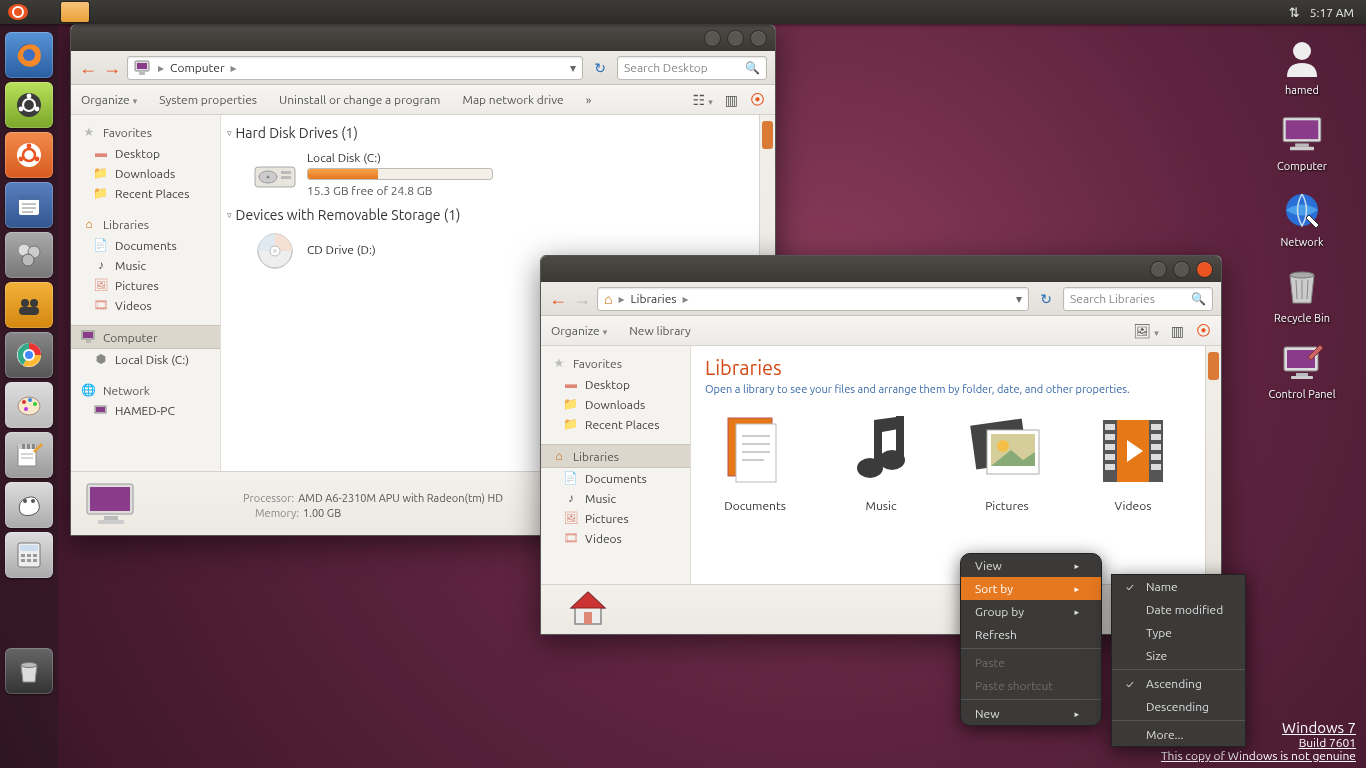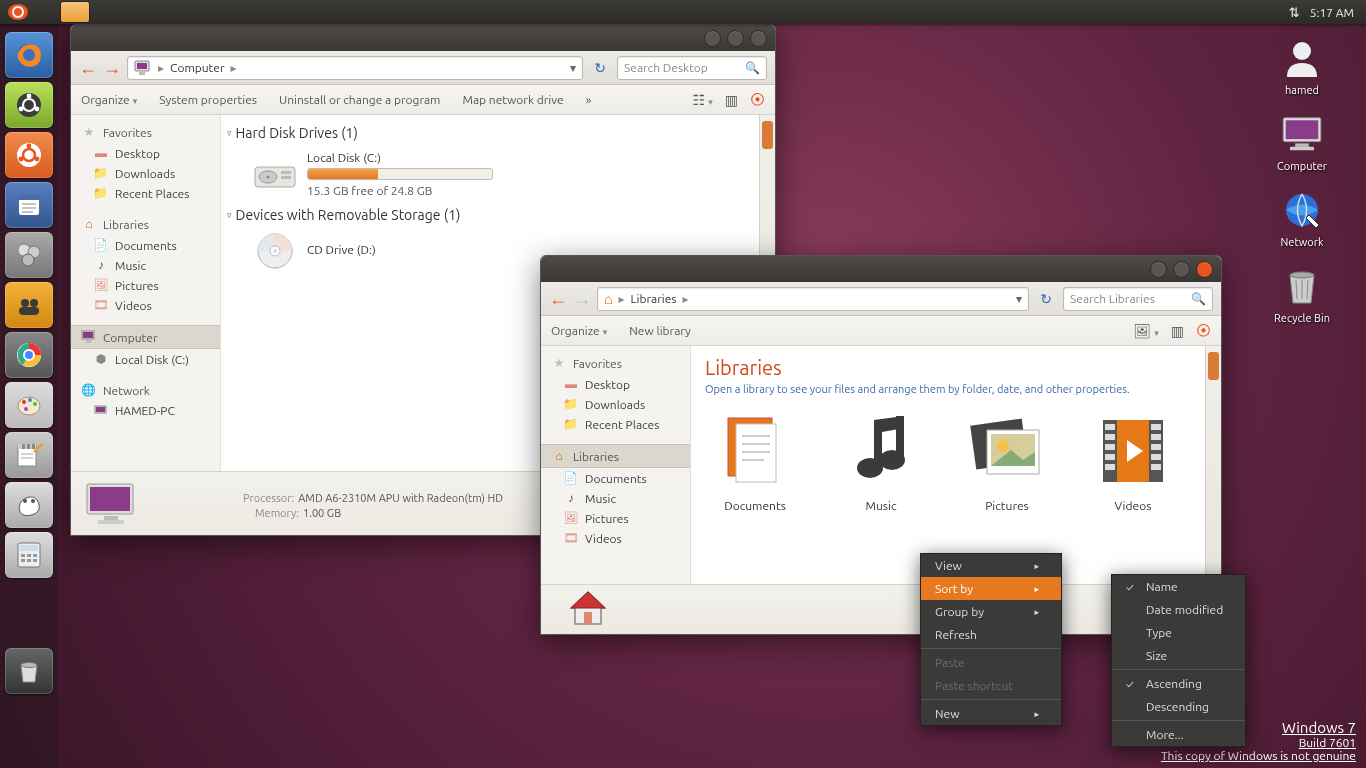--- a/index.html
+++ b/index.html
@@ -264,20 +264,32 @@
     <div class="glyph">
         <svg width="38" height="42" viewBox="0 0 38 42">
           <path d="M7 10 L31 10 L28 38 L10 38 Z" fill="#ccc" stroke="#888"></path>
           <ellipse cx="19" cy="10" rx="12" ry="3" fill="#aaa" stroke="#777"></ellipse>
           <line x1="13" y1="15" x2="14" y2="34" stroke="#888"></line>
           <line x1="19" y1="15" x2="19" y2="34" stroke="#888"></line>
           <line x1="25" y1="15" x2="24" y2="34" stroke="#888"></line>
         </svg>
       </div>
     <span>Recycle Bin</span>
+  </div>
+  <div class="dicon">
+    <div class="glyph">
+        <svg width="44" height="42" viewBox="0 0 44 42">
+          <rect x="4" y="6" width="34" height="24" rx="2" fill="#ddd" stroke="#888"></rect>
+          <rect x="7" y="9" width="28" height="18" fill="#8a3c8a"></rect>
+          <rect x="16" y="32" width="12" height="3" fill="#bbb"></rect>
+          <rect x="11" y="35" width="22" height="3" rx="1" fill="#ccc"></rect>
+          <path d="M28 16 L40 4 L43 7 L31 19 Z" fill="#c66" stroke="#833"></path>
+        </svg>
+      </div>
+    <span>Control Panel</span>
   </div>
 </div>
 
 <div class="win" style="left:70px; top:24px; width:706px;">
   <div class="titlebar">
     <span class="wbtn"></span>
     <span class="wbtn"></span>
     <span class="wbtn"></span>
   </div>
   <div class="navbar">
@@ -588,21 +600,21 @@
       <svg width="42" height="42" viewBox="0 0 42 42">
           <path d="M21 6 L38 22 L34 22 L34 38 L8 38 L8 22 L4 22 Z" fill="#eee" stroke="#888" stroke-width="1.5"></path>
           <path d="M21 6 L38 22 L4 22 Z" fill="#c33" stroke="#822"></path>
           <rect x="17" y="26" width="8" height="12" fill="#d87"></rect>
         </svg>
     </span>
     <span>4 items</span>
   </div>
 </div>
 
-<div class="ctx" style="left:920px; top:553px;">
+<div class="ctx" style="left:960px; top:553px;border-radius:10px;">
   <div class="row">
       <span>View</span>
       <span class="arr">▸</span>
     </div>
   <div class="row hl">
       <span>Sort by</span>
       <span class="arr">▸</span>
     </div>
   <div class="row">
       <span>Group by</span>

